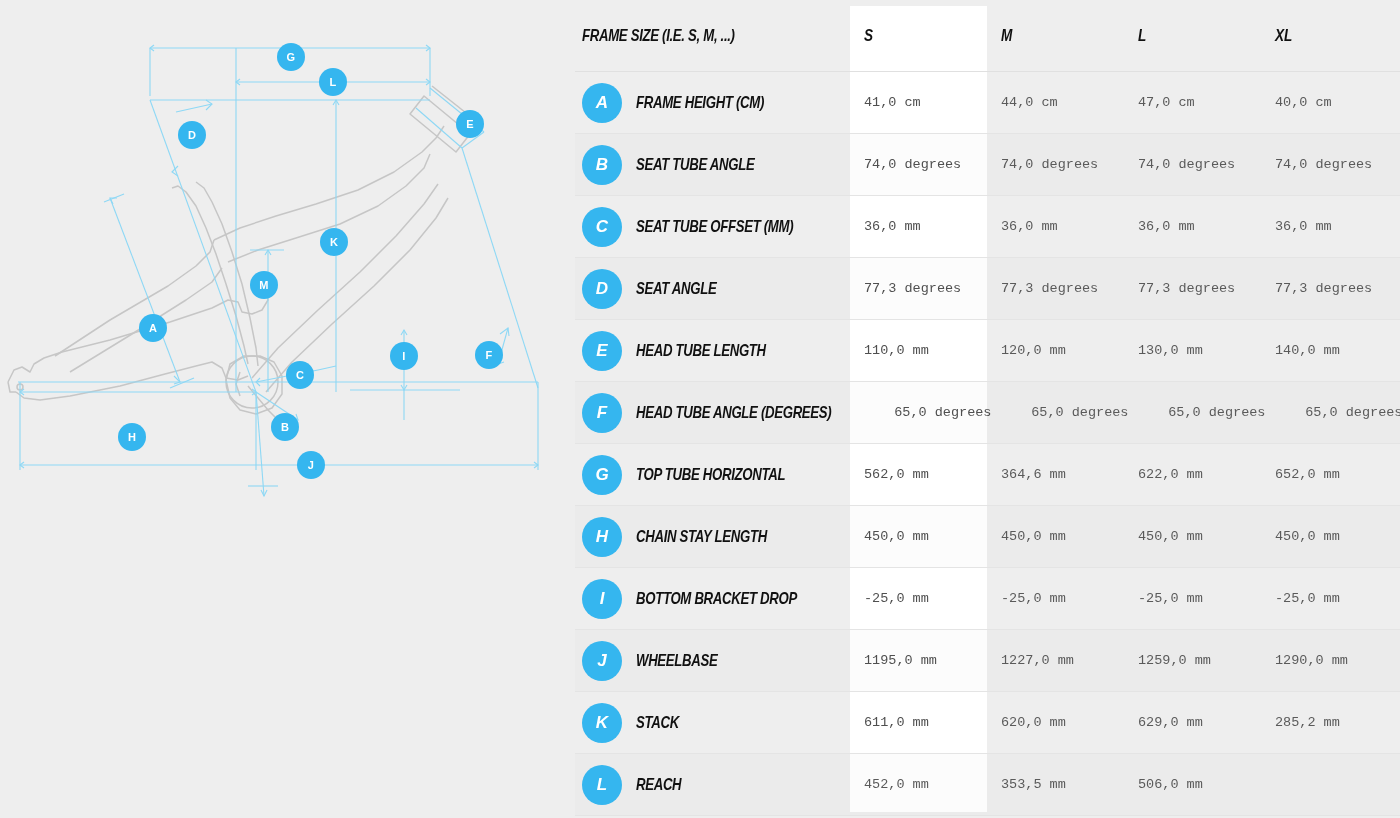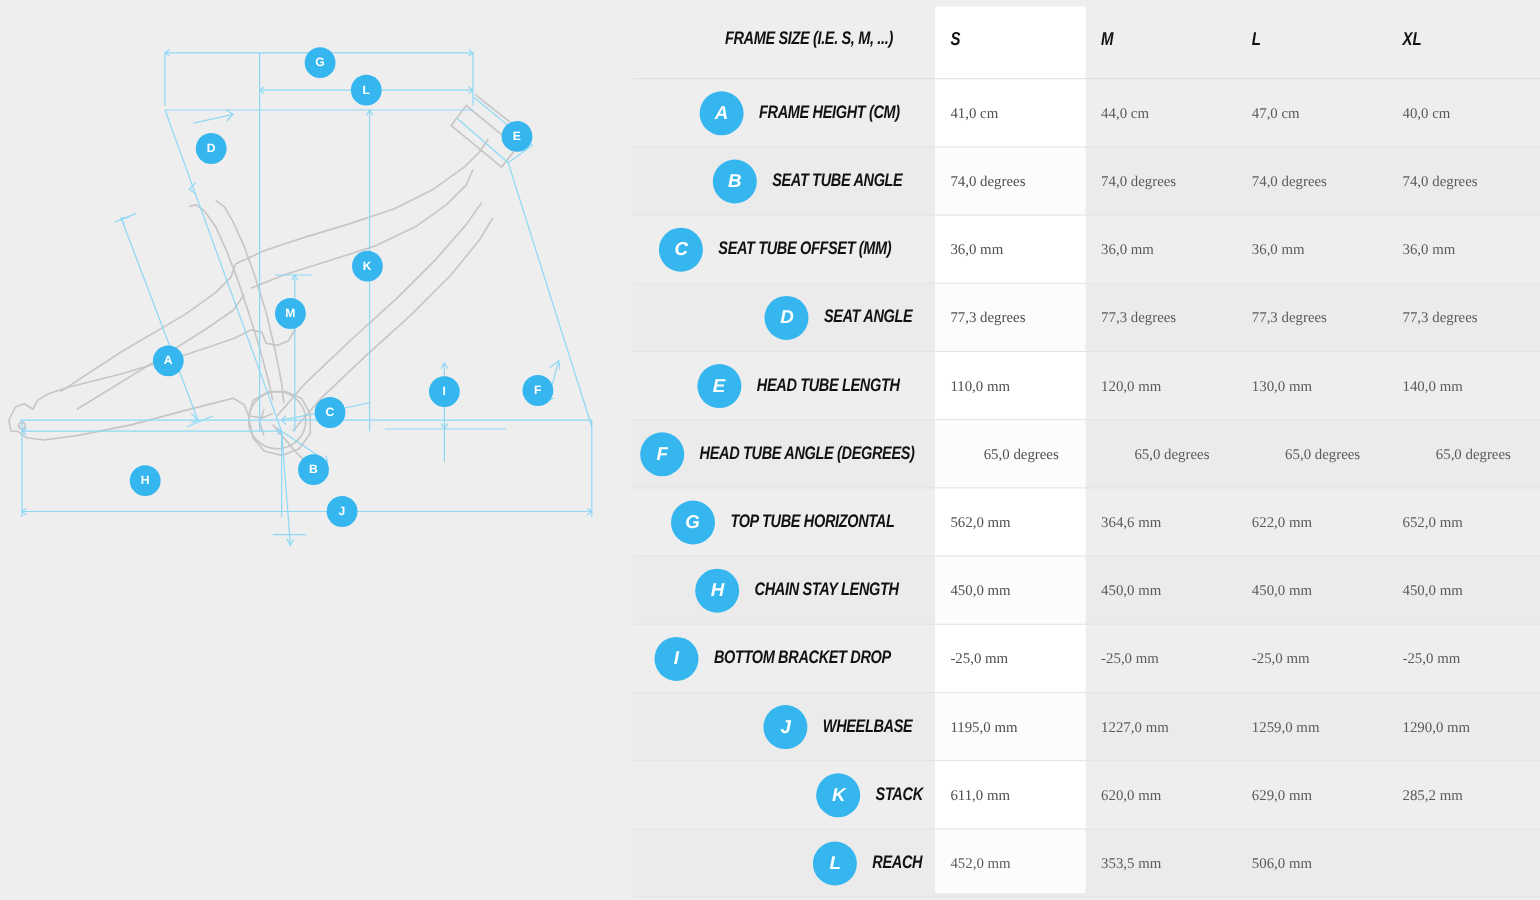--- a/index.html
+++ b/index.html
@@ -39,21 +39,21 @@
     height:62px;box-sizing:border-box;
     border-bottom:1px solid #e4e4e4;
   }
   .trow.alt{background:rgba(0,0,0,0.012);}
   .trow.head{
     height:72px;border-bottom:1px solid #e0e0e0;background:transparent;
   }
 
   .cell-label{
     flex:0 0 275px;display:flex;align-items:center;
-    padding-left:7px;box-sizing:border-box;height:100%;justify-content:flex-end;
+    padding-left:7px;box-sizing:border-box;height:100%;
   }
   .rbadge{
     flex:0 0 40px;width:40px;height:40px;border-radius:50%;
     background:#35b6ef;color:#ffffff;
     display:flex;align-items:center;justify-content:center;
     font-family:"Liberation Sans", sans-serif;
     font-style:italic;font-weight:bold;font-size:17px;
     margin-right:14px;
   }
   .rlabel{
@@ -63,21 +63,21 @@
     letter-spacing:-0.4px;
     transform:scaleX(0.80);transform-origin:left center;
     white-space:nowrap;
   }
   .head .cell-label .rlabel{font-size:16.5px;}
 
   .cell-val{
     flex:0 0 137px;height:100%;
     display:flex;align-items:center;
     box-sizing:border-box;padding-left:14px;
-    font-family:Liberation Serif, serif;
+    font-family:Liberation Mono, monospace;
     font-size:13.5px;color:#5a5a5a;
     white-space:nowrap;position:relative;
   }
   .cell-val.s-col{color:#4f4f4f;}
   .head .cell-val{
     font-family:"Liberation Sans", sans-serif;
     font-style:italic;font-weight:bold;font-size:17px;color:#111111;
     transform:none;
   }
   .head .cell-val span{display:inline-block;transform:scaleX(0.80);transform-origin:left center;}

